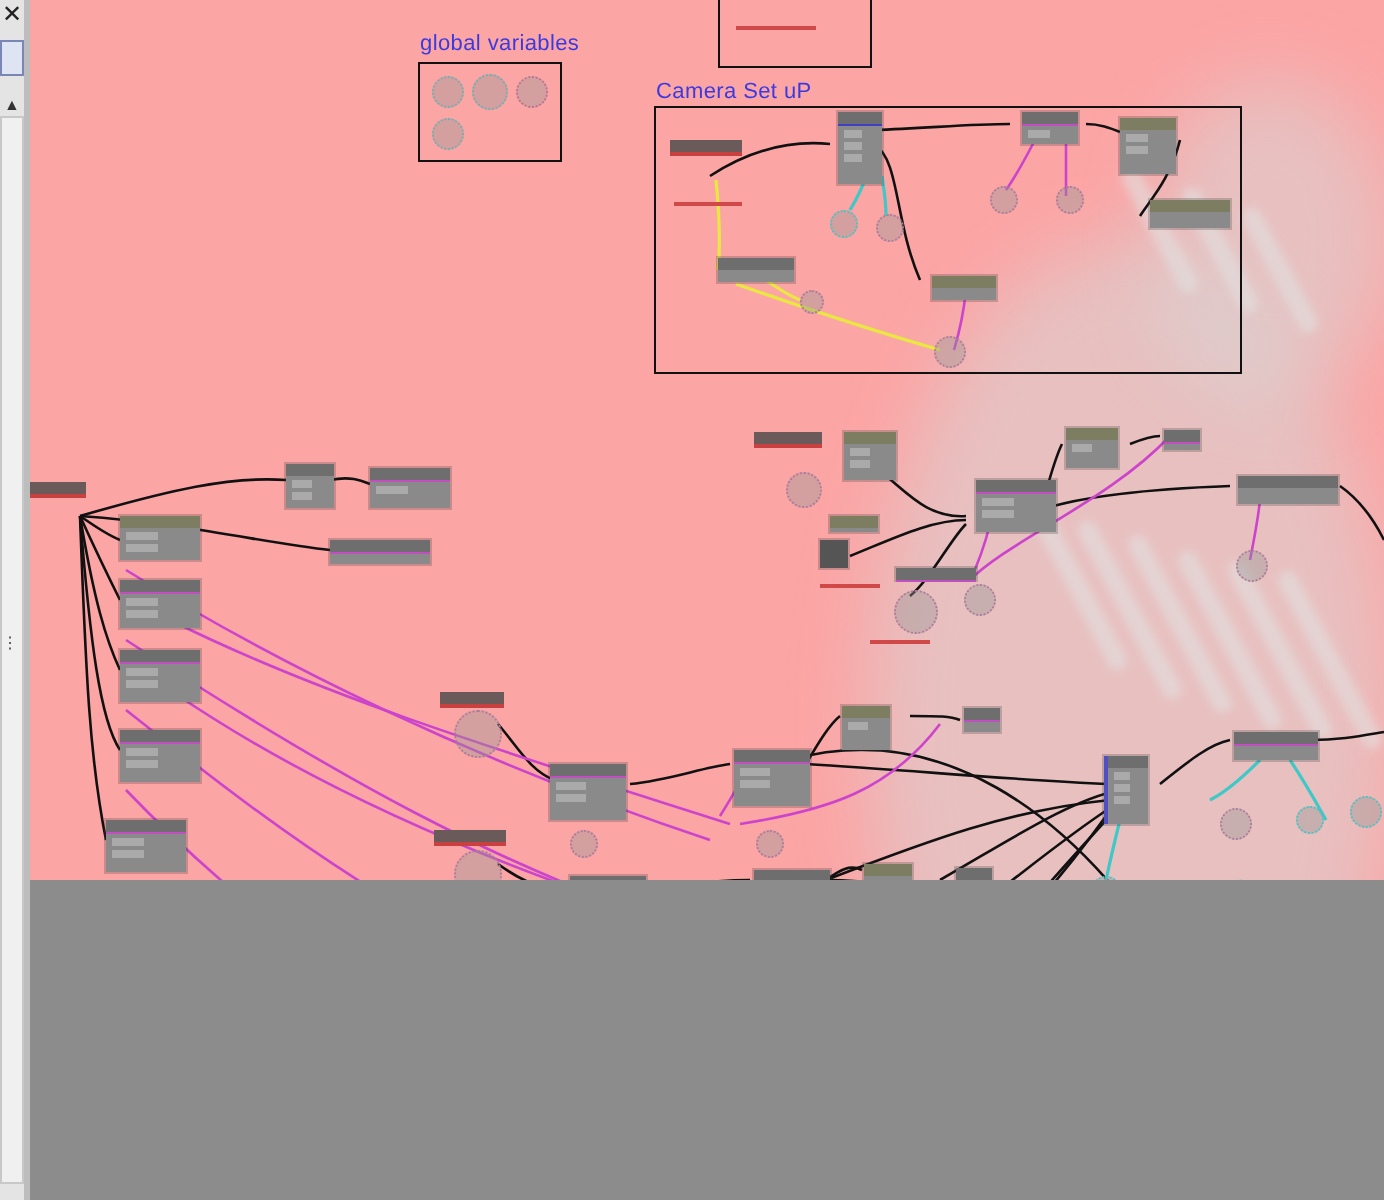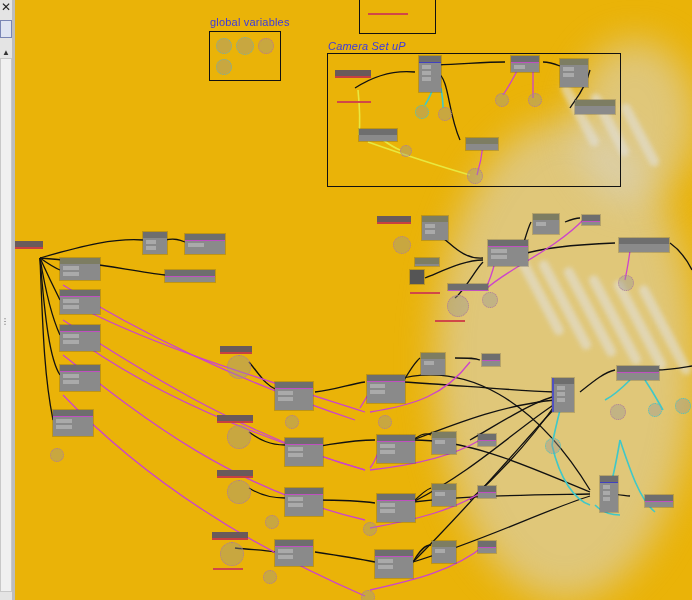--- a/index.html
+++ b/index.html
@@ -4,21 +4,21 @@
 <style>
   html,body{margin:0;padding:0;}
   body{width:692px;height:600px;overflow:hidden;background:#8c8c8c;font-family:"Liberation Sans",sans-serif;position:relative;}
   #sidebar{position:absolute;left:0;top:0;width:12px;height:600px;background:#e4e4e4;border-right:1px solid #b8b8b8;}
   #sidebar .close{position:absolute;left:0;top:0;width:12px;height:14px;font-size:12px;line-height:14px;color:#222;text-align:center;}
   #sidebar .doc{position:absolute;left:0;top:20px;width:10px;height:16px;background:#dfe4f2;border:1px solid #7a86b5;}
   #sidebar .arrow{position:absolute;left:0;top:48px;width:12px;height:10px;font-size:8px;line-height:10px;text-align:center;color:#333;}
   #sidebar .panel{position:absolute;left:0;top:58px;width:10px;height:532px;background:#f0f0f0;border:1px solid #c8c8c8;}
   #sidebar .grip{position:absolute;left:1px;top:318px;width:9px;height:8px;font-size:8px;line-height:8px;color:#444;}
   #gutter{position:absolute;left:12px;top:0;width:3px;height:600px;background:#bdbdbd;}
-  #canvas{position:absolute;left:15px;top:0;width:677px;height:600px;background:#eab308;overflow:hidden;}
+  #canvas{position:absolute;left:15px;top:0;width:677px;height:440px;background:#fca5a5;overflow:hidden;}
   .glow{position:absolute;border-radius:50%;filter:blur(18px);background:rgba(215,215,215,0.55);}
   .stripe{position:absolute;width:10px;border-radius:5px;background:rgba(225,225,225,0.55);filter:blur(2px);transform:rotate(-28deg);}
   svg#wires{position:absolute;left:0;top:0;}
   .group{position:absolute;border:1px solid #111;}
   .group-label{position:absolute;font-size:11px;color:#3a3ae0;letter-spacing:0.2px;white-space:nowrap;}
   .node{position:absolute;background:#8a8a8a;box-shadow:0 0 0 1px rgba(60,60,60,0.25);}
   .node .hdr{height:6px;background:#6e6e6e;border-bottom:1px solid #c050c0;}
   .node.olive .hdr{background:#7d7d62;border-bottom:none;}
   .node .row{height:4px;margin:2px 3px;background:rgba(230,230,230,0.35);width:40%;}
   .dial{position:absolute;border-radius:50%;border:1px dotted #b07a9a;background:rgba(150,150,150,0.4);}
@@ -142,21 +142,21 @@
     <div class="dial" style="left:6px;top:6px;width:14px;height:14px;border-color:#70b0b0;"></div>
     <div class="dial" style="left:26px;top:5px;width:16px;height:16px;border-color:#70b0b0;"></div>
     <div class="dial" style="left:48px;top:6px;width:14px;height:14px;border-color:#c07090;"></div>
     <div class="dial" style="left:6px;top:27px;width:14px;height:14px;border-color:#70b0b0;"></div>
   </div>
 
   <div class="group" style="left:344px;top:-2px;width:75px;height:34px;">
     <div class="redbar" style="left:8px;top:14px;width:40px;"></div>
   </div>
 
-  <div class="group-label" style="left:313px;top:40px;font-style:italic;">Camera Set uP</div>
+  <div class="group-label" style="left:313px;top:40px;">Camera Set uP</div>
   <div class="group" style="left:312px;top:53px;width:292px;height:132px;"></div>
 
   <div class="lbl" style="left:320px;top:70px;width:36px;"></div>
   <div class="redbar" style="left:322px;top:101px;width:34px;"></div>
   <div class="node" style="left:404px;top:56px;width:22px;height:36px;">
       <div class="hdr" style="border-bottom-color:#4040c0;"></div>
       <div class="row"></div>
       <div class="row"></div>
       <div class="row"></div>
     </div>

